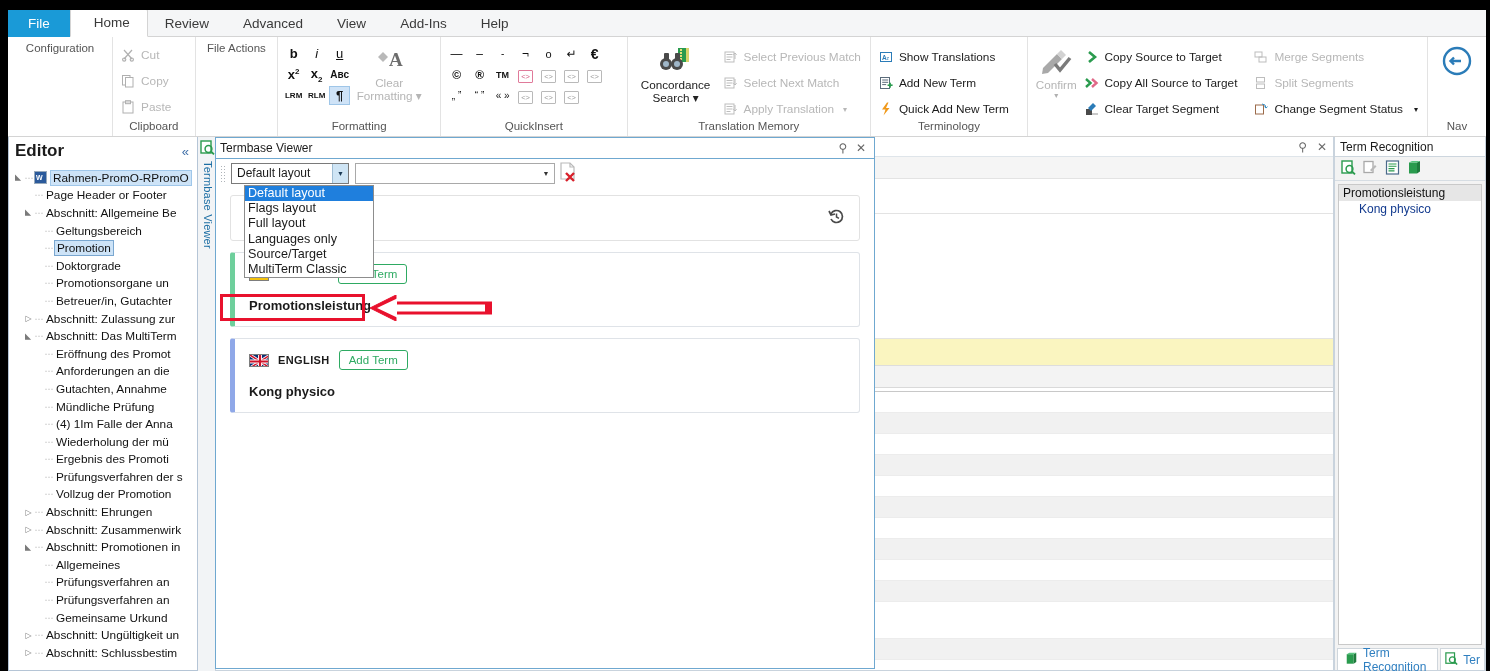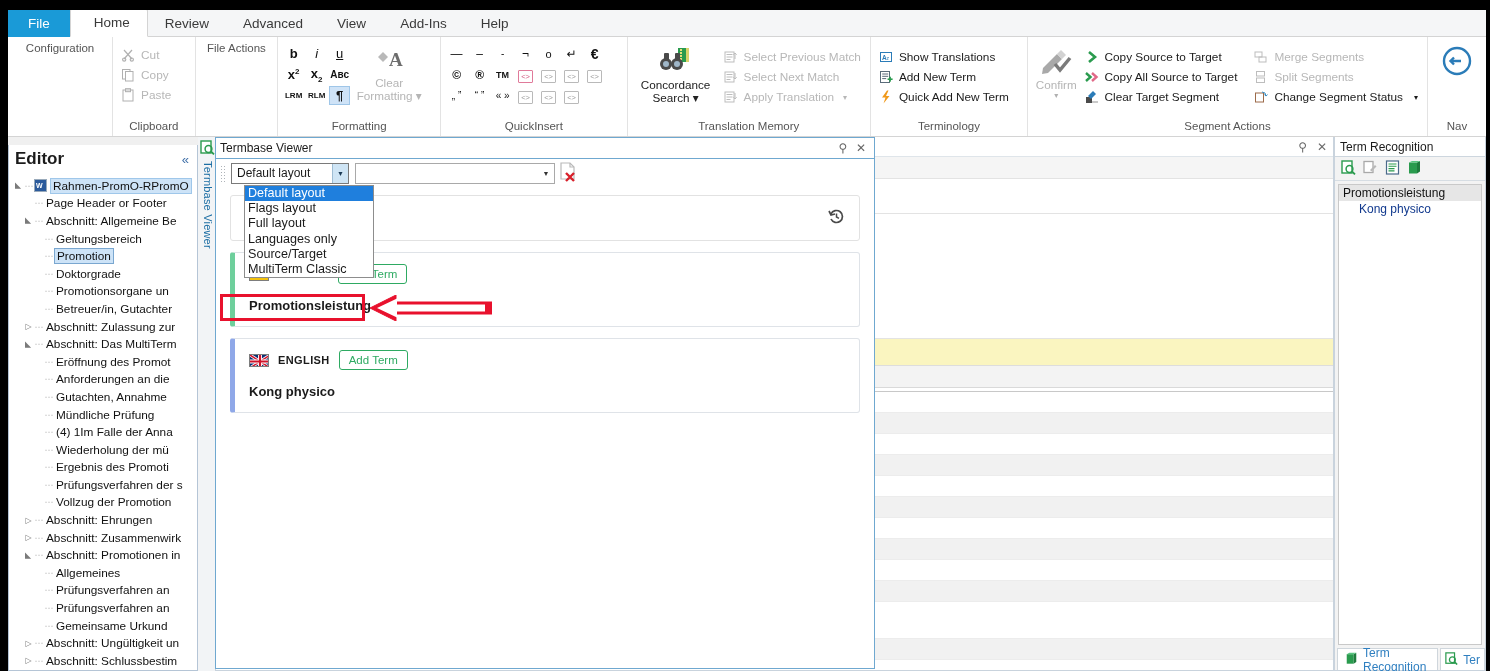--- a/index.html
+++ b/index.html
@@ -27,34 +27,34 @@
   .tab.active { background:#fff; border:1px solid #d4d4d4; border-bottom:1px solid #fff; border-radius:2px 2px 0 0;padding-left:23px; }
   
   .ribbon { height:100px; background:#fff; border-bottom:1px solid #d4d4d4; display:flex; position:relative; }
   .group { position:relative; display:flex; flex-direction:column; height:100%; padding:4px 4px 0; }
   .group + .group { border-left:1px solid #e3e3e3; }
   .group-body { flex:1; display:flex; align-items:flex-start; padding-top:2px; }
   .group-title { height:17px; line-height:15px; text-align:center; font-size:11.5px; color:#555; position:relative; }
   .bigbtn { width:76px; display:flex; flex-direction:column; align-items:center; padding-top:3px; cursor:default; }
   .bigbtn .lbl { font-size:11.7px; color:#222; text-align:center; line-height:13px; margin-top:2px; }
   .bigbtn.dis .lbl { color:#b5b5b5; }
-  .smallcol { display:flex; flex-direction:column; gap:0; padding-top:2px; }
+  .smallcol { display:flex; flex-direction:column; gap:6px; padding-top:2px; }
   .smallbtn { display:flex; align-items:center; gap:5px; padding:2px 5px 2px 3px; font-size:11.8px; color:#1b1b1b; white-space:nowrap; }
   .smallbtn.dis { color:#b7b7b7; }
   .ico { width:16px; height:16px; display:inline-flex; align-items:center; justify-content:center; flex:0 0 16px; }
   .fmtgrid { display:grid; grid-template-columns:repeat(3,23px); grid-auto-rows:21px; align-items:center; justify-items:center; }
   .fmtgrid div { font-size:13px; color:#111; cursor:default; }
   .qigrid { display:grid; grid-template-columns:repeat(7,23px); grid-auto-rows:21px; align-items:center; justify-items:center; }
   .qigrid div { font-size:12px; color:#111; }
   .tagbox { border:1px solid #b9b9b9; color:#9a9a9a; font-size:7.5px; padding:1px 2px; border-radius:1px; line-height:8px; }
   .tagbox.pink { border-color:#e07a9a; color:#d2577f; }
   
   .work { position:relative; height:calc(661px - 27px - 100px); display:flex; background:#f0f0f0; }
   
-  .editor-pane { width:190px; background:#fff; border:1px solid #b5c5d6; border-top:none; display:flex; flex-direction:column;margin-top:8px; }
+  .editor-pane { width:190px; background:#fff; border:1px solid #b5c5d6; border-top:none; display:flex; flex-direction:column; }
   .editor-head { display:flex; align-items:center; justify-content:space-between; padding:4px 8px 6px 6px; }
   .editor-head .t { font-size:17px; font-weight:bold; color:#1b1b1b; }
   .editor-head .chev { color:#3f6fa8; font-size:13px; }
   .tree { flex:1; overflow:hidden; padding:2px 0 0 4px; font-size:11.8px; }
   .node { display:flex; align-items:center; height:17.6px; white-space:nowrap; color:#111; }
   .exp { width:11px; flex:0 0 11px; text-align:center; color:#7a7a7a; font-size:8px; }
   .dash { width:10px; flex:0 0 10px; color:#a9a9a9; font-size:9px; text-align:center;}
   .node .txt { padding:0 2px; }
   .node.sel-root .txt { background:#cde3f7; border:1px solid #9fc7ea; padding:0 2px; }
   .node.sel .txt { background:#cde3f7; border:1px solid #7aa7d0; }
@@ -413,21 +413,20 @@
               <svg width="14" height="14" viewBox="0 0 14 14">
                   <rect x="1.5" y="3" width="8" height="9" fill="none" stroke="#9c6b4a"></rect>
                   <path d="M8 2 a4 4 0 0 1 4 4 M12 6 l-1.6 -1.4 M12 6 l1.6 -1.4" stroke="#3b8fc4" fill="none"></path>
                 </svg>
             </span>
             <span>Change Segment Status</span>
             <span style="font-size:8px;margin-left:6px">▾</span>
           </div>
         </div>
       </div>
-      <div class="group-title">Segment Actions</div>
     </div>
 
     <div class="group" style="width:60px;overflow:hidden">
       <div class="group-body" style="justify-content:center">
         <div class="bigbtn" style="width:56px">
           <svg width="34" height="32" viewBox="0 0 34 32">
             <circle cx="17" cy="15" r="13" fill="none" stroke="#2b7cb8" stroke-width="2.4"></circle>
             <path d="M21 15 L11 15 M14 11.5 L10.5 15 L14 18.5" stroke="#2b7cb8" stroke-width="2.4" fill="none"></path>
           </svg>
           <div class="lbl" style="color:#2b7cb8">&nbsp;</div>

